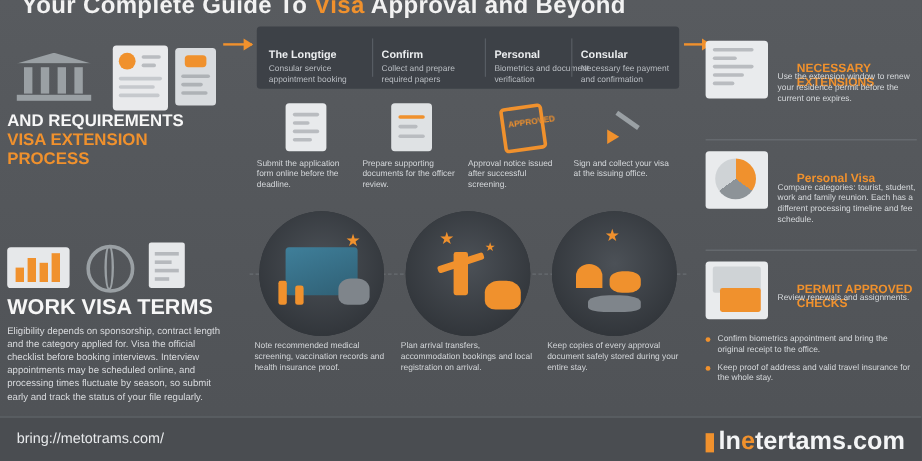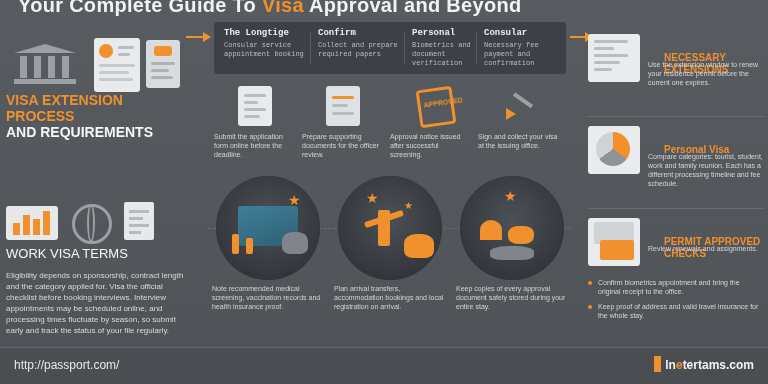--- a/index.html
+++ b/index.html
@@ -41,26 +41,26 @@
   .lc-body{position:absolute;left:6px;top:116px;width:186px;font-size:8px;line-height:11px;color:#d8dadd;filter:blur(.4px);}
 
   .lc-icons2{position:absolute;left:6px;top:182px;width:186px;height:42px;}
   .bars{position:absolute;left:0;top:6px;width:52px;height:34px;background:#e6e8ea;border-radius:3px;}
   .bars i{position:absolute;bottom:5px;width:7px;background:#f0912d;}
   .globe{position:absolute;left:66px;top:4px;width:34px;height:34px;border-radius:50%;border:3px solid #9aa0a4;}
   .globe:after{content:"";position:absolute;left:12px;top:-3px;width:4px;height:34px;border-radius:50%;border:2px solid #9aa0a4;}
   .doc2{position:absolute;left:118px;top:2px;width:30px;height:38px;background:#e6e8ea;border-radius:2px;}
   .doc2 i{position:absolute;left:5px;height:3px;width:20px;background:#b6b9bd;}
 
-  .lc-head2{position:absolute;left:6px;top:228px;width:186px;font-size:13px;font-weight:normal;color:#f6f6f6;filter:blur(.3px);}
+  .lc-head2{position:absolute;left:6px;top:228px;width:186px;font-size:18px;font-weight:bold;color:#f6f6f6;filter:blur(.3px);}
   .lc-body2{position:absolute;left:6px;top:252px;width:186px;font-size:8px;line-height:11px;color:#d8dadd;filter:blur(.45px);}
 
   
   .steps{position:absolute;left:214px;top:22px;width:352px;height:52px;background:#3d4147;border-radius:3px;}
-  .steps .seg{position:absolute;top:6px;width:84px;height:40px;font-family:Liberation Mono, monospace;}
+  .steps .seg{position:absolute;top:18px;width:84px;height:40px;}
   .steps .seg h4{margin:0;font-size:9px;font-weight:bold;color:#eceef0;filter:blur(.4px);}
   .steps .seg p{margin:3px 0 0;font-size:7px;line-height:9px;color:#b9bdc2;filter:blur(.45px);}
   .divline{position:absolute;top:10px;width:1px;height:32px;background:#575c63;}
 
   .arrow-l{position:absolute;left:186px;top:36px;width:24px;height:2px;background:#f0912d;}
   .arrow-l:after{content:"";position:absolute;right:-1px;top:-4px;border-left:8px solid #f0912d;border-top:5px solid transparent;border-bottom:5px solid transparent;}
   .arrow-r{position:absolute;left:570px;top:36px;width:22px;height:2px;background:#f0912d;}
   .arrow-r:after{content:"";position:absolute;right:-1px;top:-4px;border-left:8px solid #f0912d;border-top:5px solid transparent;border-bottom:5px solid transparent;}
 
   
@@ -98,21 +98,21 @@
   .kpi{position:absolute;left:6px;top:4px;width:40px;height:22px;background:#cfd3d6;border-radius:2px;}
   .kpi2{position:absolute;left:12px;top:22px;width:34px;height:20px;background:#f0912d;border-radius:2px;}
 
   .rbullets{position:absolute;left:0;width:176px;}
   .rbullets li{list-style:none;position:relative;margin:0 0 6px 0;padding-left:10px;font-size:7px;line-height:9px;color:#d5d8db;filter:blur(.45px);}
   .rbullets li:before{content:"";position:absolute;left:0;top:3px;width:4px;height:4px;border-radius:50%;background:#f0912d;}
 
   
   .footer{position:absolute;left:0;bottom:0;width:768px;height:36px;background:#4a4d51;border-top:1px solid #63676b;}
   .url{position:absolute;left:14px;top:10px;font-size:12px;color:#e7e9eb;filter:blur(.3px);}
-  .brand{position:absolute;right:14px;top:8px;font-size:12px;font-weight:bold;color:#f3f4f5;filter:blur(.25px);}
+  .brand{position:absolute;right:14px;top:8px;font-size:21px;font-weight:bold;color:#f3f4f5;filter:blur(.25px);}
   .brand .mark{display:inline-block;width:7px;height:16px;background:#f0912d;margin-right:4px;vertical-align:-3px;}
   .brand .o{color:#f0912d;}
 
   .dashline{position:absolute;left:208px;top:228px;width:364px;height:1px;border-top:1px dashed #7d8288;opacity:.5;}
 </style>
 </head>
 <body>
 
 <div class="canvas">
 
@@ -140,22 +140,22 @@
       </div>
       <div class="idbadge">
         <div class="hd"></div>
         <div class="bl" style="top:22px"></div>
         <div class="bl" style="top:29px;width:18px"></div>
         <div class="bl" style="top:36px;width:22px"></div>
       </div>
     </div>
 
     <div class="lc-head">
+      <div>AND REQUIREMENTS</div>
       <div><span class="o">VISA EXTENSION PROCESS</span></div>
-      <div>AND REQUIREMENTS</div>
     </div>
 
     <div class="lc-icons2">
       <div class="bars">
         <i style="left:7px;height:12px"></i>
         <i style="left:17px;height:20px"></i>
         <i style="left:27px;height:16px"></i>
         <i style="left:37px;height:24px"></i>
       </div>
       <div class="globe"></div>
@@ -303,19 +303,19 @@
       <p>Review renewals and assignments.</p>
     </div>
 
     <ul class="rbullets" style="top:258px;padding:0;margin:0">
       <li>Confirm biometrics appointment and bring the original receipt to the office.</li>
       <li>Keep proof of address and valid travel insurance for the whole stay.</li>
     </ul>
   </div>
 
   <div class="footer">
-    <div class="url">http://passport.com/</div>
+    <div class="url">bring://metotrams.com/</div>
     <div class="brand">
       <span class="mark"></span><span>ln</span><span class="o">e</span><span>tertams.com</span>
     </div>
   </div>
 
 </div>
 
 </body></html>

